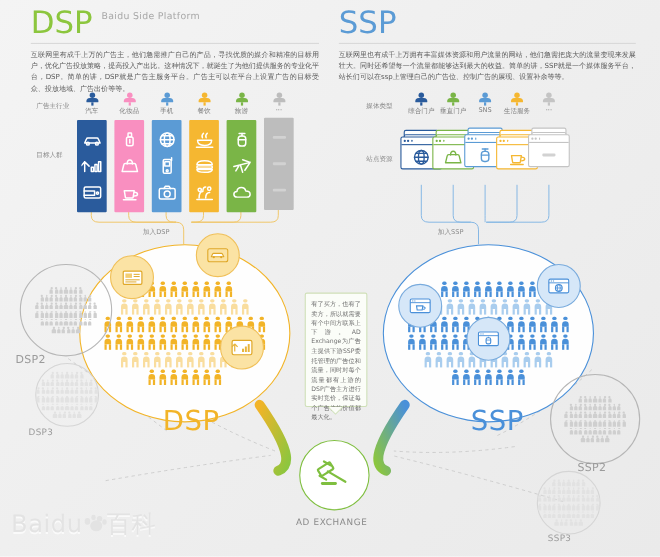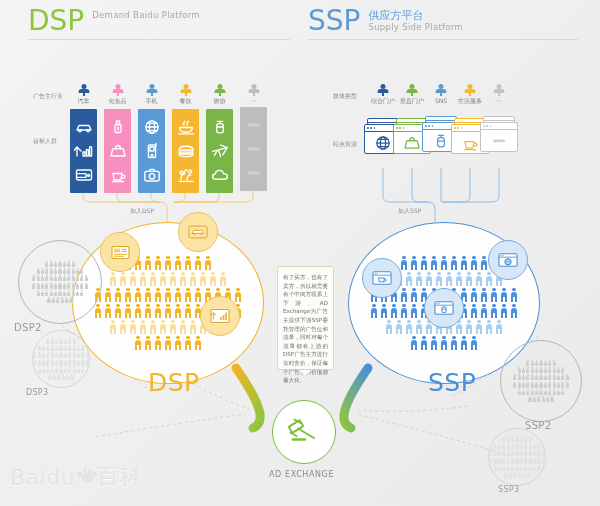--- a/index.html
+++ b/index.html
@@ -105,35 +105,33 @@
 </style>
 </head>
 <body>
 
 <div class="stage">
 
   <div class="hdr left">
     <div class="hdr-row">
       <div class="hdr-acro g">DSP</div>
       <div class="hdr-txt">
-        <div class="hdr-en">Demand Baidu Platform</div>
+        <div class="hdr-en">Baidu Side Platform</div>
       </div>
     </div>
     <div class="hdr-rule"></div>
+    <div class="hdr-body">互联网里有成千上万的广告主，他们急需推广自己的产品，寻找优质的媒介和精准的目标用户，优化广告投放策略，提高投入产出比。这种情况下，就诞生了为他们提供服务的专业化平台，DSP。简单的讲，DSP就是广告主服务平台。广告主可以在平台上设置广告的目标受众、投放地域、广告出价等等。</div>
   </div>
 
   <div class="hdr right">
     <div class="hdr-row">
       <div class="hdr-acro b">SSP</div>
-      <div class="hdr-txt">
-        <div class="hdr-cn b">供应方平台</div>
-        <div class="hdr-en">Supply Side Platform</div>
-      </div>
     </div>
     <div class="hdr-rule"></div>
+    <div class="hdr-body">互联网里也有成千上万拥有丰富媒体资源和用户流量的网站，他们急需把庞大的流量变现来发展壮大。同时还希望每一个流量都能够达到最大的收益。简单的讲，SSP就是一个媒体服务平台，站长们可以在ssp上管理自己的广告位、控制广告的展现、设置补余等等。</div>
   </div>
 
   <div class="rowlab" style="left:33px;top:92px;">广告主行业</div>
   <div class="rowlab" style="left:33px;top:137px;">目标人群</div>
   <div class="rowlab" style="left:333px;top:92px;">媒体类型</div>
   <div class="rowlab" style="left:333px;top:140px;">站点资源</div>
 
   <svg class="abs" width="600" height="506" style="left:0;top:0;">
 
     <g stroke="#f0c462" stroke-width="0.9" fill="none" opacity="0.95">

